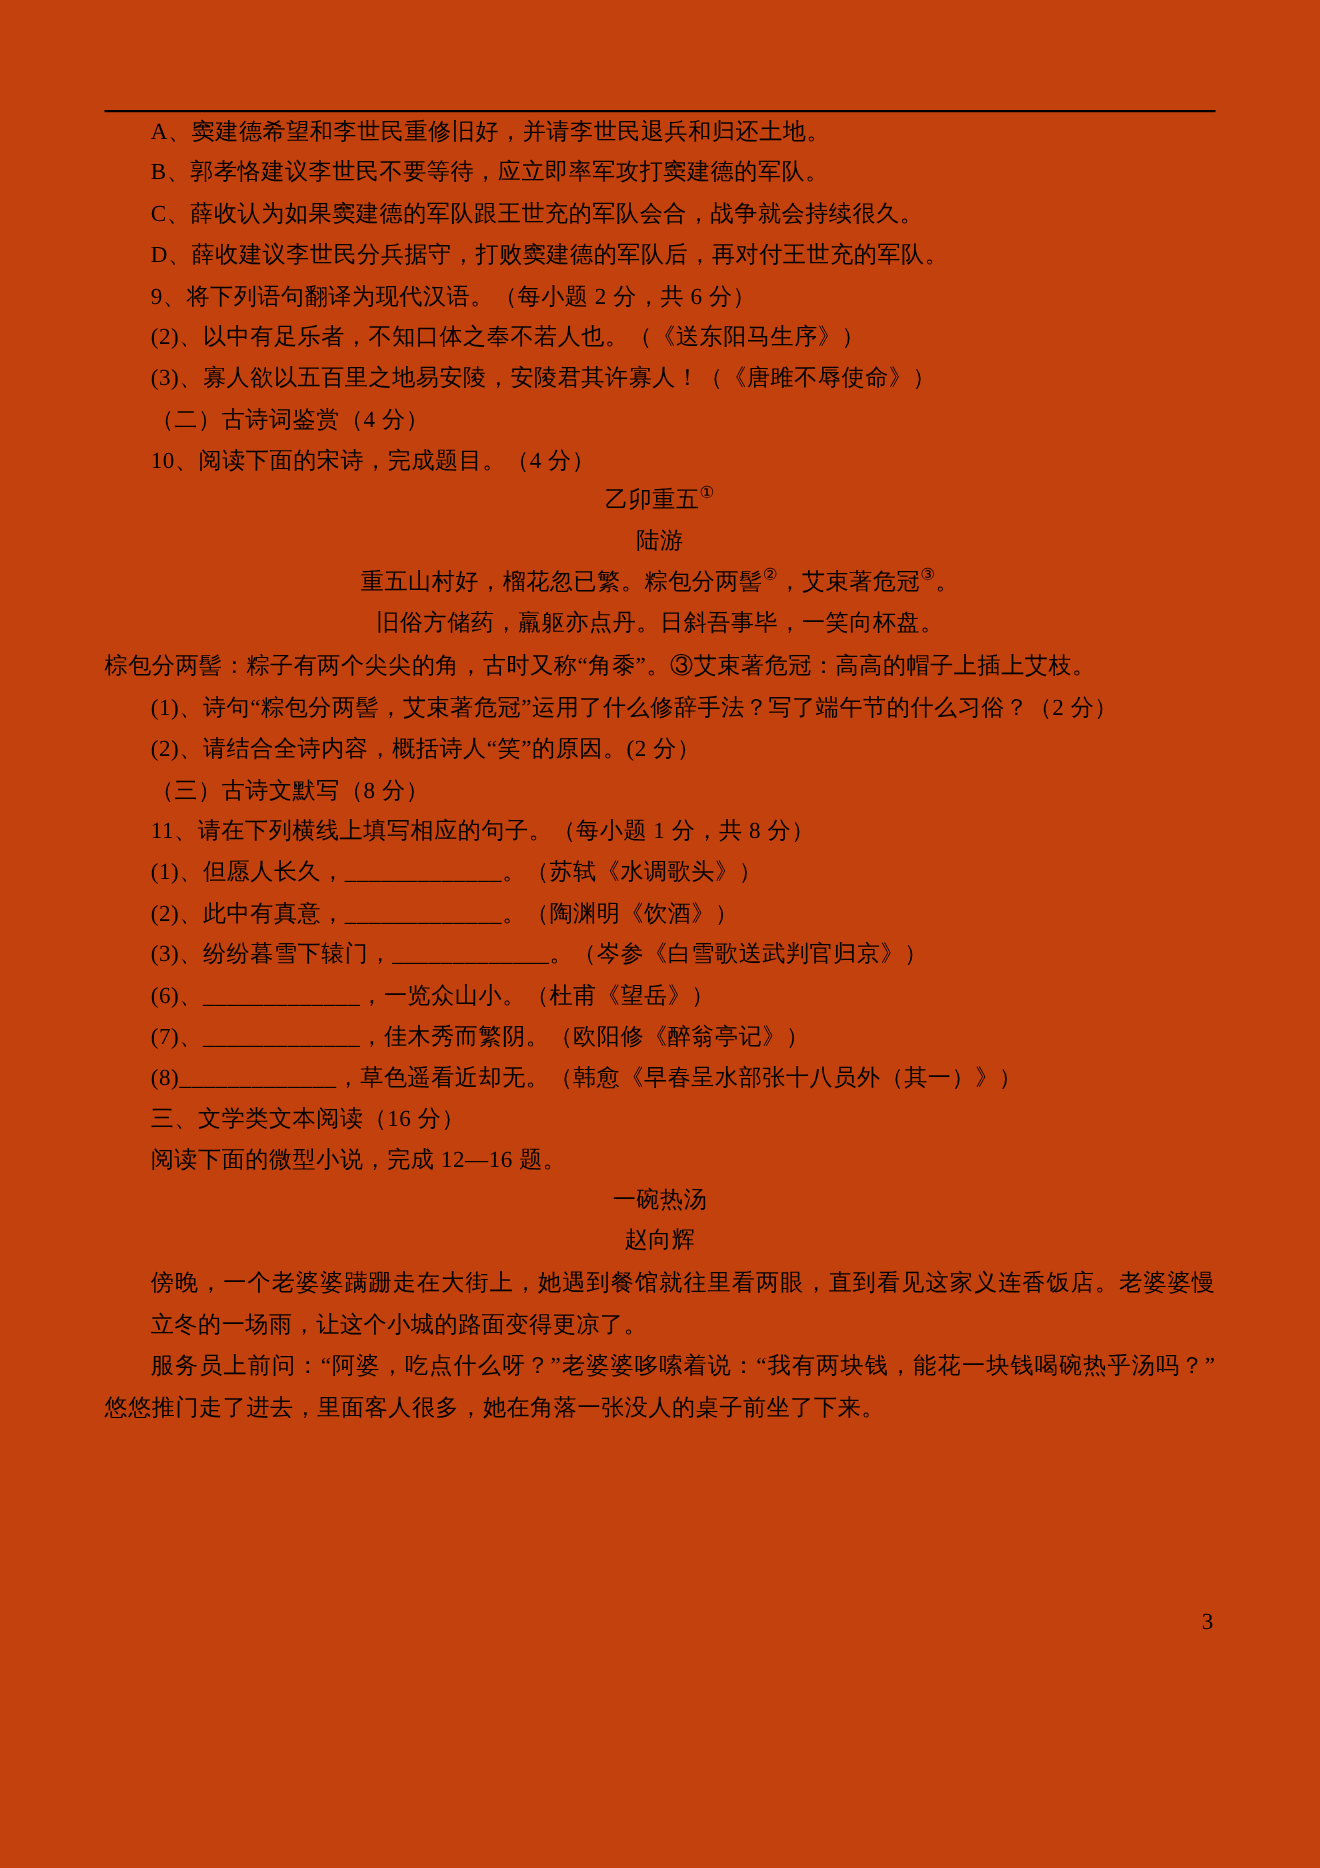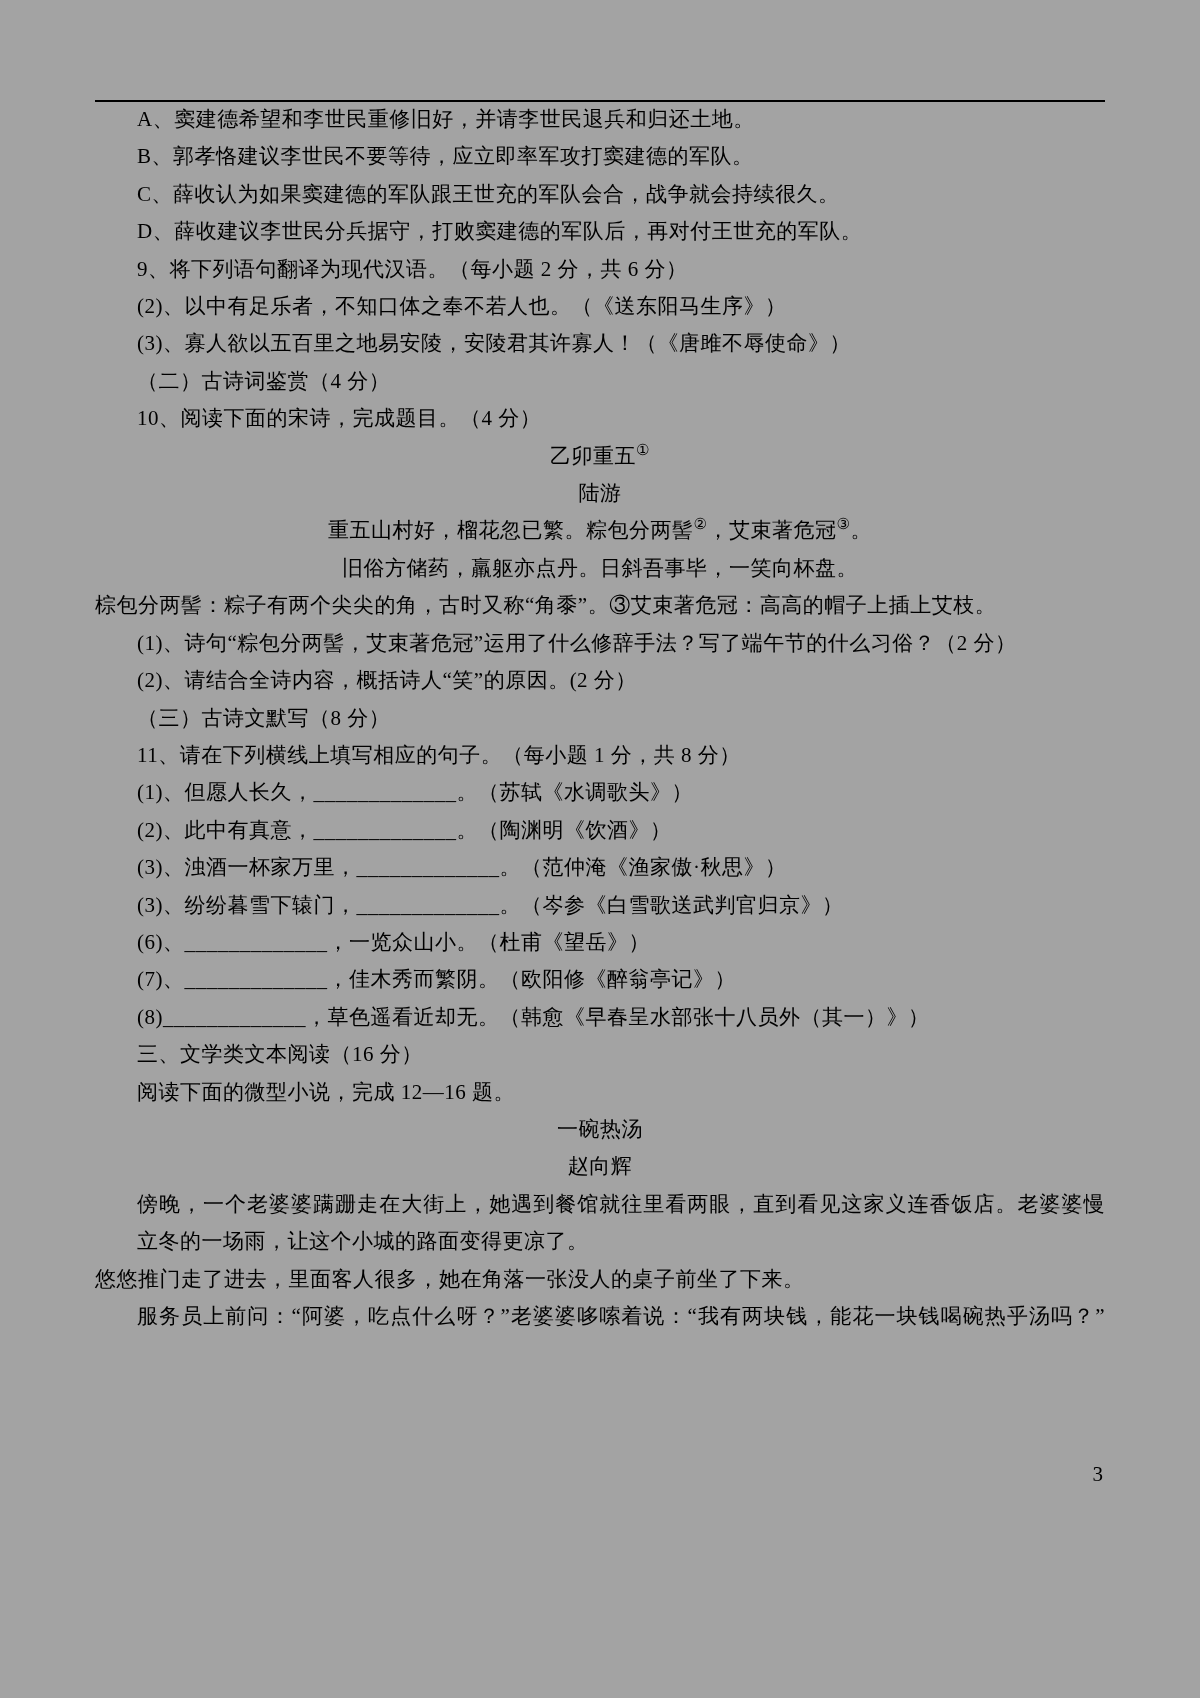--- a/index.html
+++ b/index.html
@@ -4,21 +4,21 @@
 <style>
   html, body {
     margin: 0;
     padding: 0;
     background: #ffffff;
   }
   .page {
     position: relative;
     width: 1200px;
     height: 1698px;
-    background: #a3a3a3;
+    background: #c2410c;
     font-family: "Liberation Serif", "DejaVu Serif", serif;
     color: #000000;
     overflow: hidden;
   }
   .top-rule {
     position: absolute;
     top: 100px;
     left: 95px;
     width: 1010px;
     border-top: 2px solid #000000;
@@ -30,21 +30,21 @@
     width: 1010px;
     font-size: 21px;
     line-height: 37.4px;
     letter-spacing: 0.5px;
   }
   p.line {
     margin: 0;
     padding: 0;
   }
   p.indent { text-indent: 2em; }
-  p.center { text-align: center; text-indent: 0; }
+  p.center { text-align: center; text-indent: 0; font-family: Liberation Mono, monospace; }
   p.fill   { text-align: justify; text-align-last: justify; }
   p.flush  { text-indent: 0; }
   sup {
     font-size: 0.72em;
     vertical-align: super;
     line-height: 0;
   }
   .page-number {
     position: absolute;
     top: 1462px;
@@ -71,28 +71,27 @@
       <p class="line center">陆游</p>
       <p class="line center">重五山村好，榴花忽已繁。粽包分两髻<sup>②</sup>，艾束著危冠<sup>③</sup>。</p>
       <p class="line center">旧俗方储药，羸躯亦点丹。日斜吾事毕，一笑向杯盘。</p>
       <p class="line flush">棕包分两髻：粽子有两个尖尖的角，古时又称“角黍”。③艾束著危冠：高高的帽子上插上艾枝。</p>
       <p class="line indent">(1)、诗句“粽包分两髻，艾束著危冠”运用了什么修辞手法？写了端午节的什么习俗？（2 分）</p>
       <p class="line indent">(2)、请结合全诗内容，概括诗人“笑”的原因。(2 分）</p>
       <p class="line indent">（三）古诗文默写（8 分）</p>
       <p class="line indent">11、请在下列横线上填写相应的句子。（每小题 1 分，共 8 分）</p>
       <p class="line indent">(1)、但愿人长久，_____________。（苏轼《水调歌头》）</p>
       <p class="line indent">(2)、此中有真意，_____________。（陶渊明《饮酒》）</p>
-      <p class="line indent">(3)、浊酒一杯家万里，_____________。（范仲淹《渔家傲·秋思》）</p>
       <p class="line indent">(3)、纷纷暮雪下辕门，_____________。（岑参《白雪歌送武判官归京》）</p>
       <p class="line indent">(6)、_____________，一览众山小。（杜甫《望岳》）</p>
       <p class="line indent">(7)、_____________，佳木秀而繁阴。（欧阳修《醉翁亭记》）</p>
       <p class="line indent">(8)_____________，草色遥看近却无。（韩愈《早春呈水部张十八员外（其一）》）</p>
       <p class="line indent">三、文学类文本阅读（16 分）</p>
       <p class="line indent">阅读下面的微型小说，完成 12—16 题。</p>
       <p class="line center">一碗热汤</p>
       <p class="line center">赵向辉</p>
       <p class="line indent fill">傍晚，一个老婆婆蹒跚走在大街上，她遇到餐馆就往里看两眼，直到看见这家义连香饭店。老婆婆慢</p>
       <p class="line indent">立冬的一场雨，让这个小城的路面变得更凉了。</p>
+      <p class="line indent fill">服务员上前问：“阿婆，吃点什么呀？”老婆婆哆嗦着说：“我有两块钱，能花一块钱喝碗热乎汤吗？”</p>
       <p class="line flush">悠悠推门走了进去，里面客人很多，她在角落一张没人的桌子前坐了下来。</p>
-      <p class="line indent fill">服务员上前问：“阿婆，吃点什么呀？”老婆婆哆嗦着说：“我有两块钱，能花一块钱喝碗热乎汤吗？”</p>
     </div>
   <div class="page-number">3</div>
 </div>
 
 </body></html>

